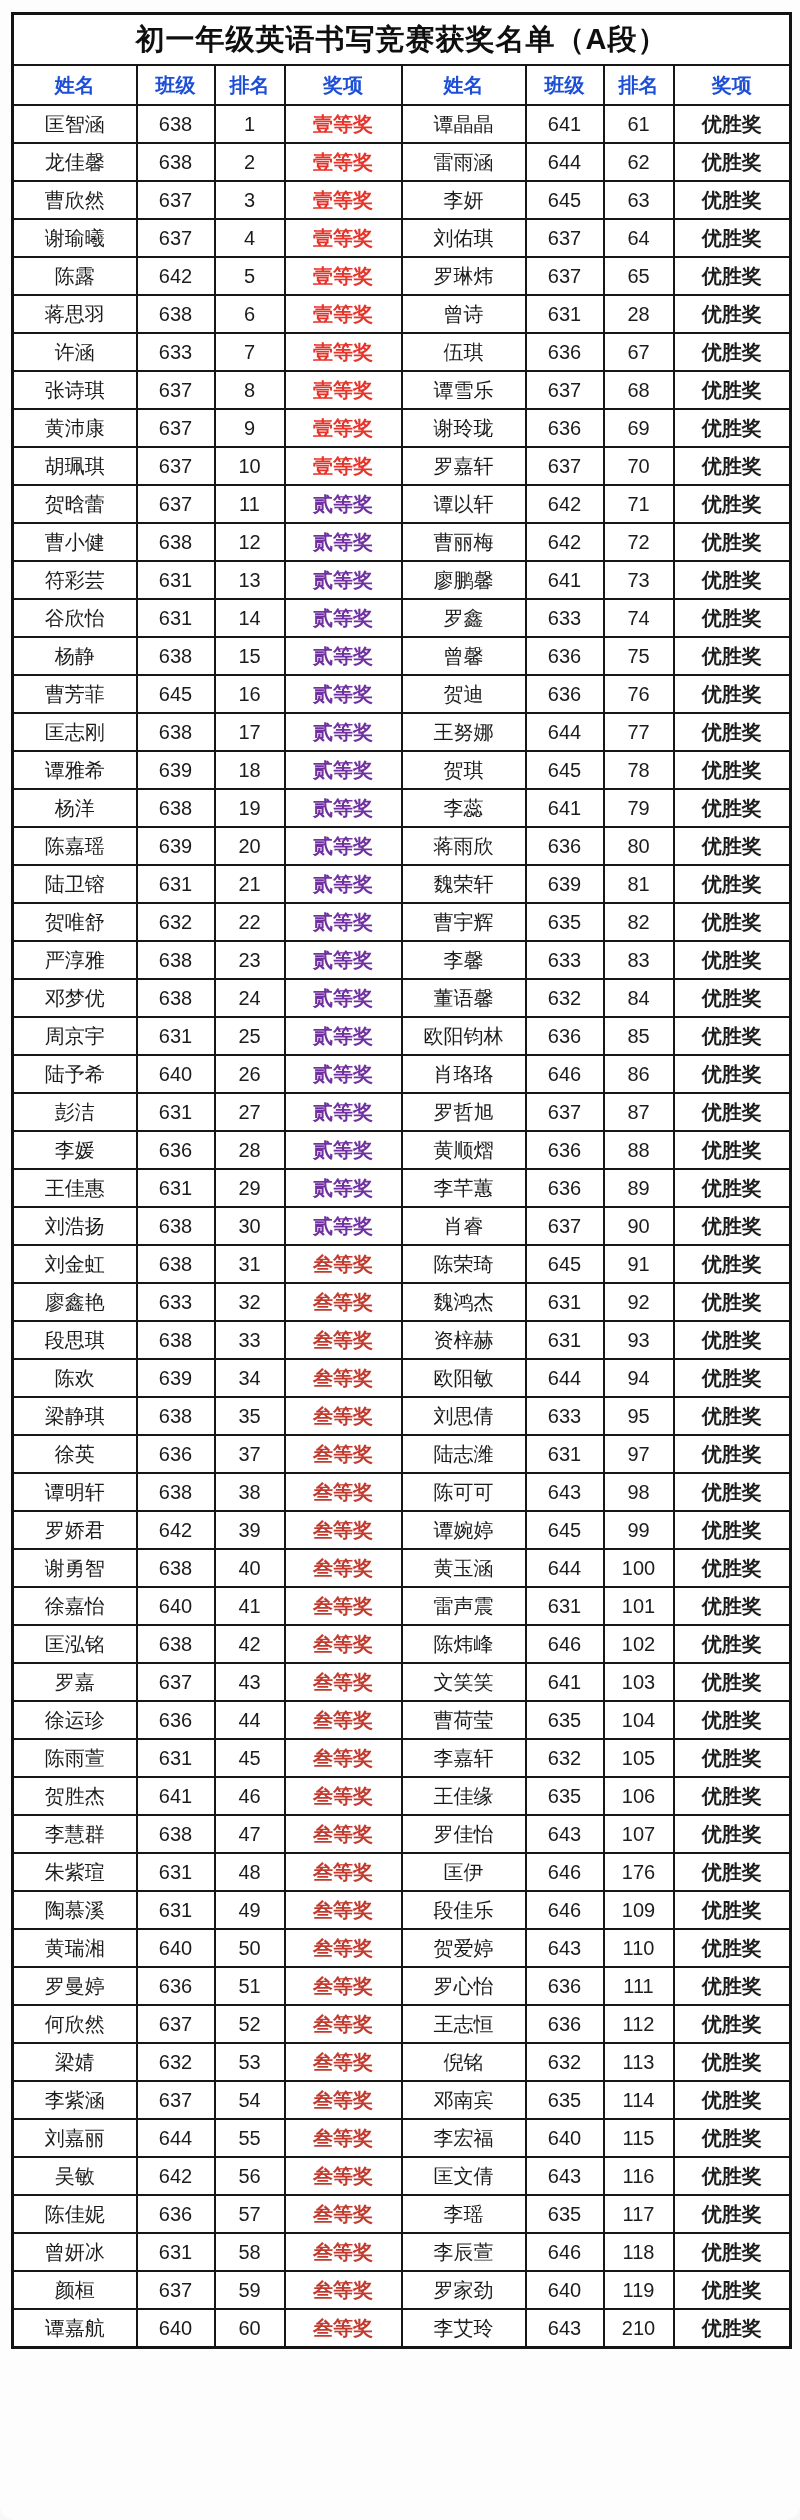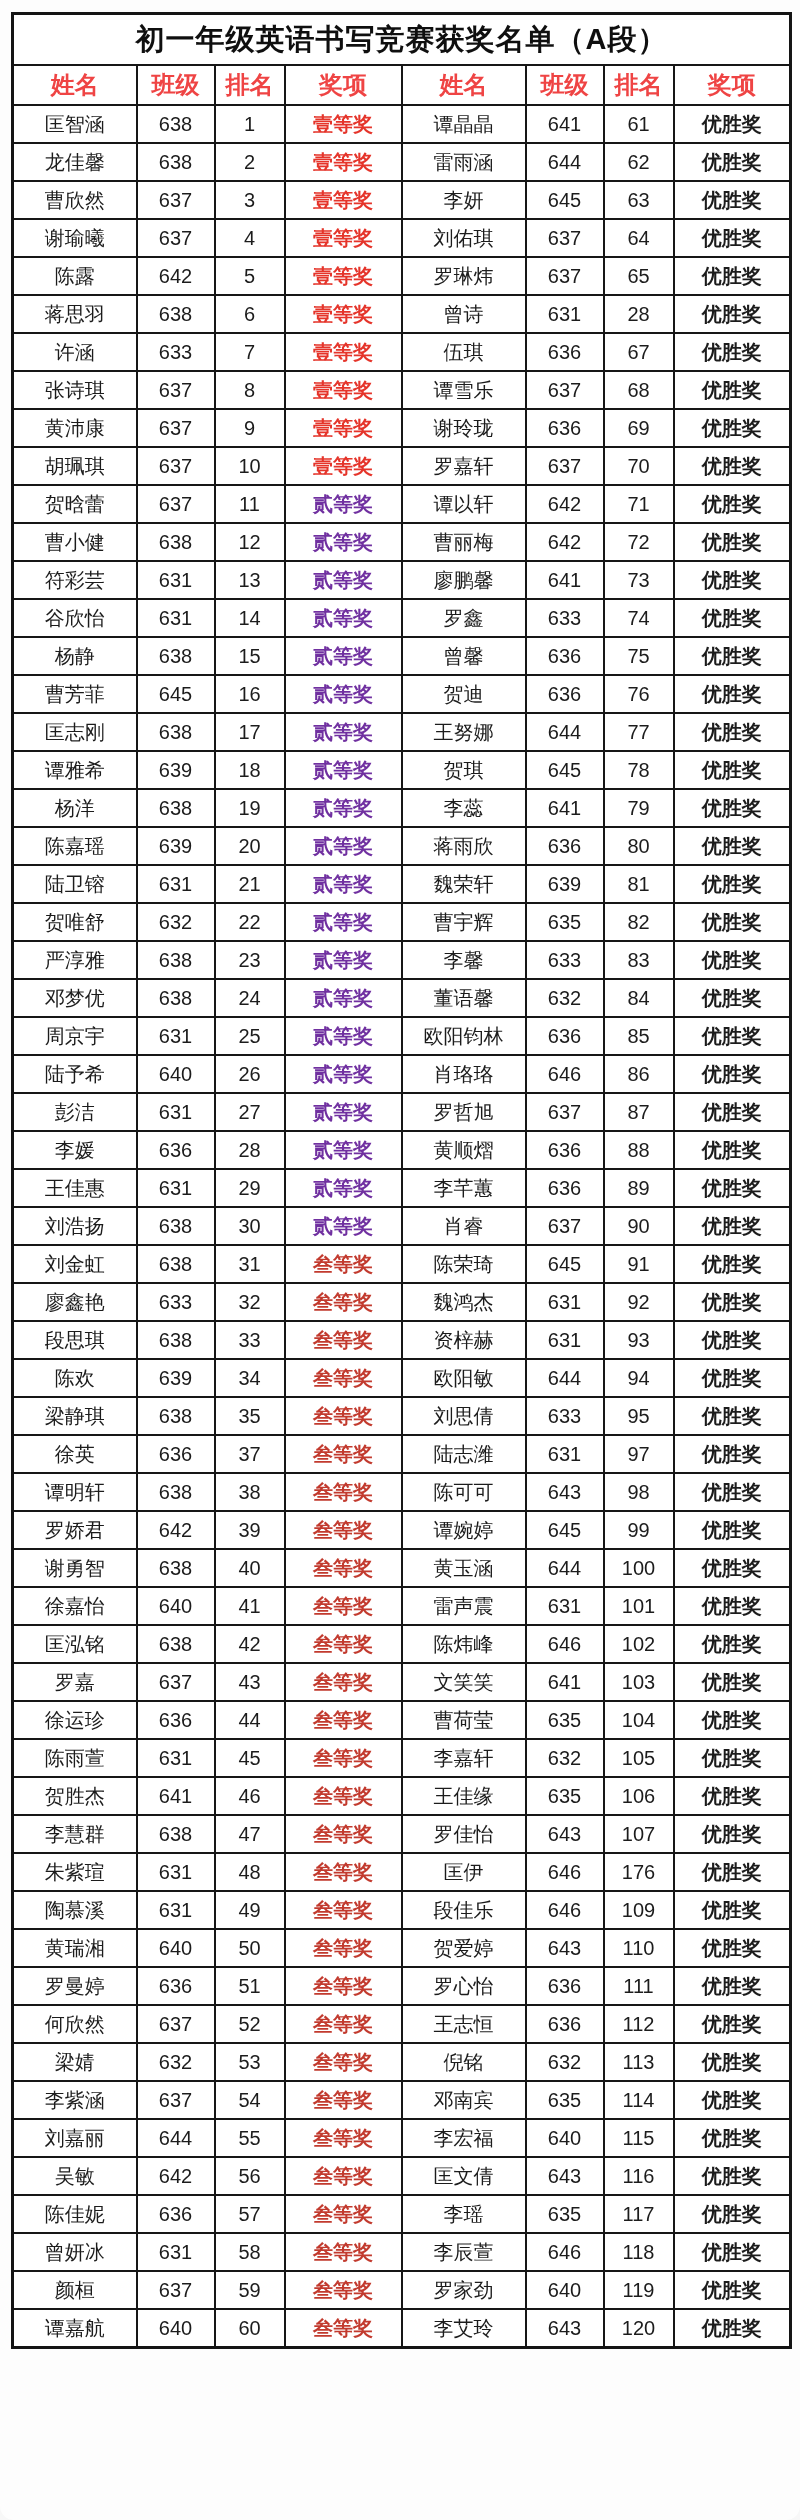--- a/index.html
+++ b/index.html
@@ -33,23 +33,23 @@
   }
   tr.title-row th {
     height:49px;
     font-size:29px;
     font-weight:bold;
     color:#0f0f0f;
     letter-spacing:1px;
   }
   tr.header-row th {
     height:38px;
-    font-size:24px;
+    font-size:20px;
     font-weight:bold;
-    color:#ef4444;
+    color:#1d4ed8;
   }
   tbody td {
     height:36px;
     font-size:20px;
     color:#1c1c1c;
   }
   td.award-cell { font-weight:bold; }
 </style>
 </head>
 <body>
@@ -662,18 +662,18 @@
           <td>119</td>
           <td class="award-cell" style="color: rgb(28, 28, 28);">优胜奖</td>
         </tr>
         <tr>
           <td>谭嘉航</td>
           <td>640</td>
           <td>60</td>
           <td class="award-cell" style="color: rgb(194, 58, 46);">叁等奖</td>
           <td>李艾玲</td>
           <td>643</td>
-          <td>120</td>
+          <td>210</td>
           <td class="award-cell" style="color: rgb(28, 28, 28);">优胜奖</td>
         </tr>
       </tbody>
   </table>
 </div>
 
 </body></html>

